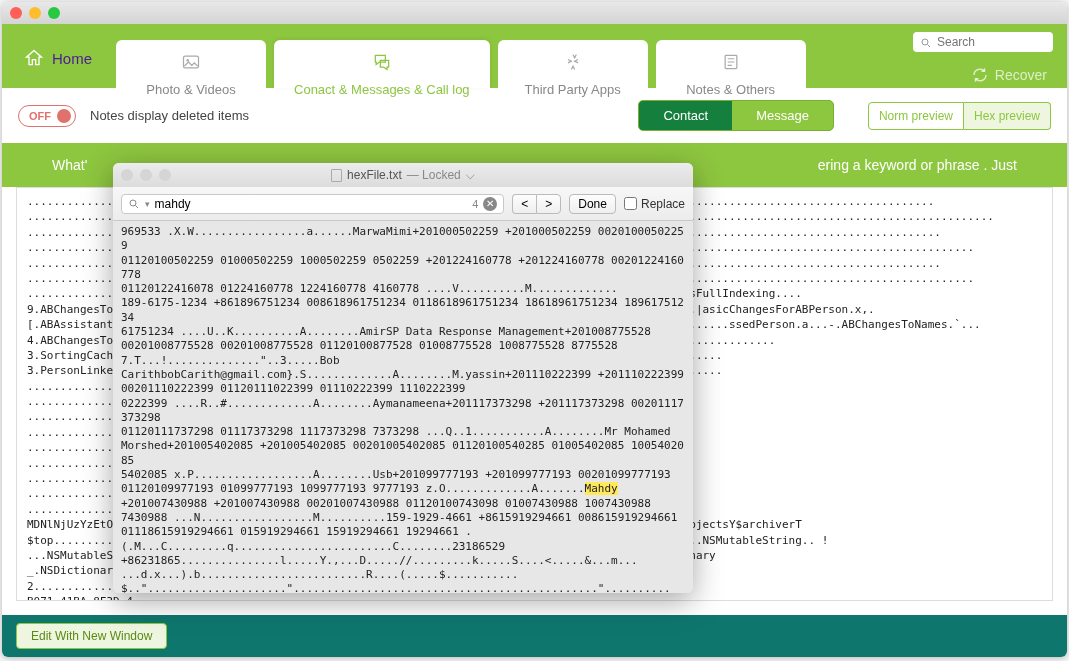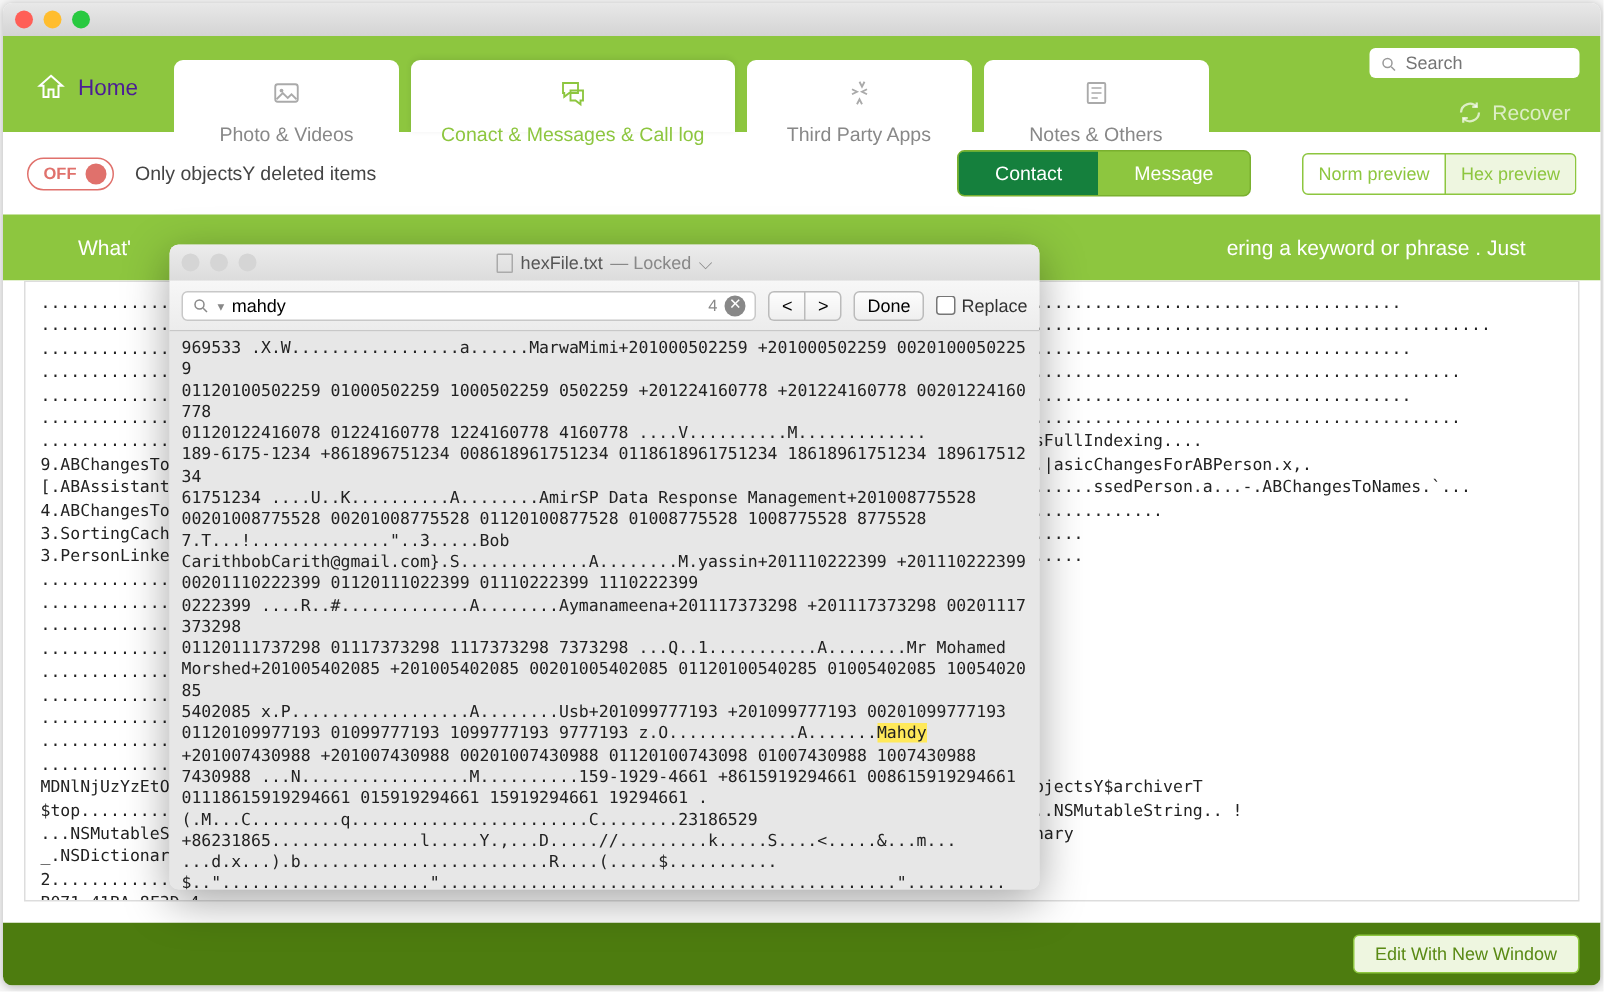--- a/index.html
+++ b/index.html
@@ -174,24 +174,24 @@
   padding: 6px 10px;
   font-family: Menlo, Consolas, monospace;
   font-size: 11px;
   color: #222;
   line-height: 1.4;
   overflow: hidden;
   white-space: pre;
 }
 
 .footer-bar {
-  background: #4d7c0f;
+  background: #0f766e;
   padding: 8px 14px;
   display: flex;
-  justify-content: flex-end;
+  justify-content: flex-start;
 }
 .edit-btn {
   background: #eef6e0;
   border: 1px solid #8dc63f;
   color: #5a8a15;
   padding: 5px 14px;
   border-radius: 4px;
   font-size: 12px;
   cursor: pointer;
 }
@@ -355,21 +355,21 @@
         <span>Recover</span>
       </div>
     </div>
   </div>
 
   <div class="toolbar">
     <div class="toggle">
       <span>OFF</span>
       <span class="toggle-knob"></span>
     </div>
-    <span class="toolbar-label">Only objectsY deleted items</span>
+    <span class="toolbar-label">Notes display deleted items</span>
 
     <div class="subtabs">
       <div class="subtab active">Contact</div>
       <div class="subtab">Message</div>
     </div>
 
     <div class="preview-btns">
       <button class="pv-btn">Norm preview</button>
       <button class="pv-btn">Hex preview</button>
     </div>

